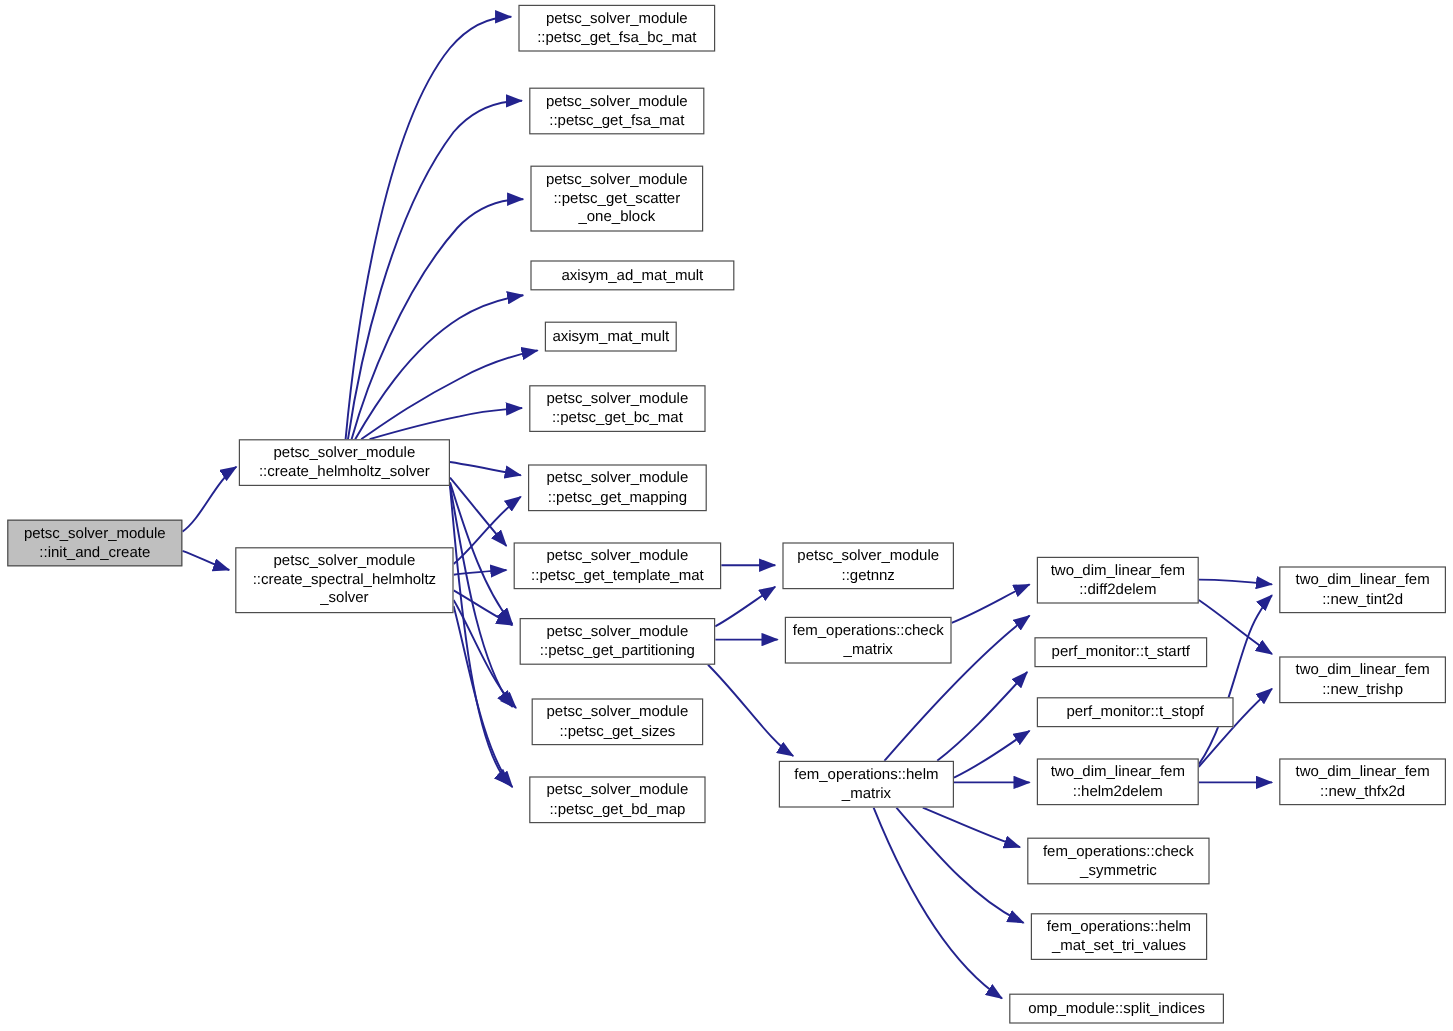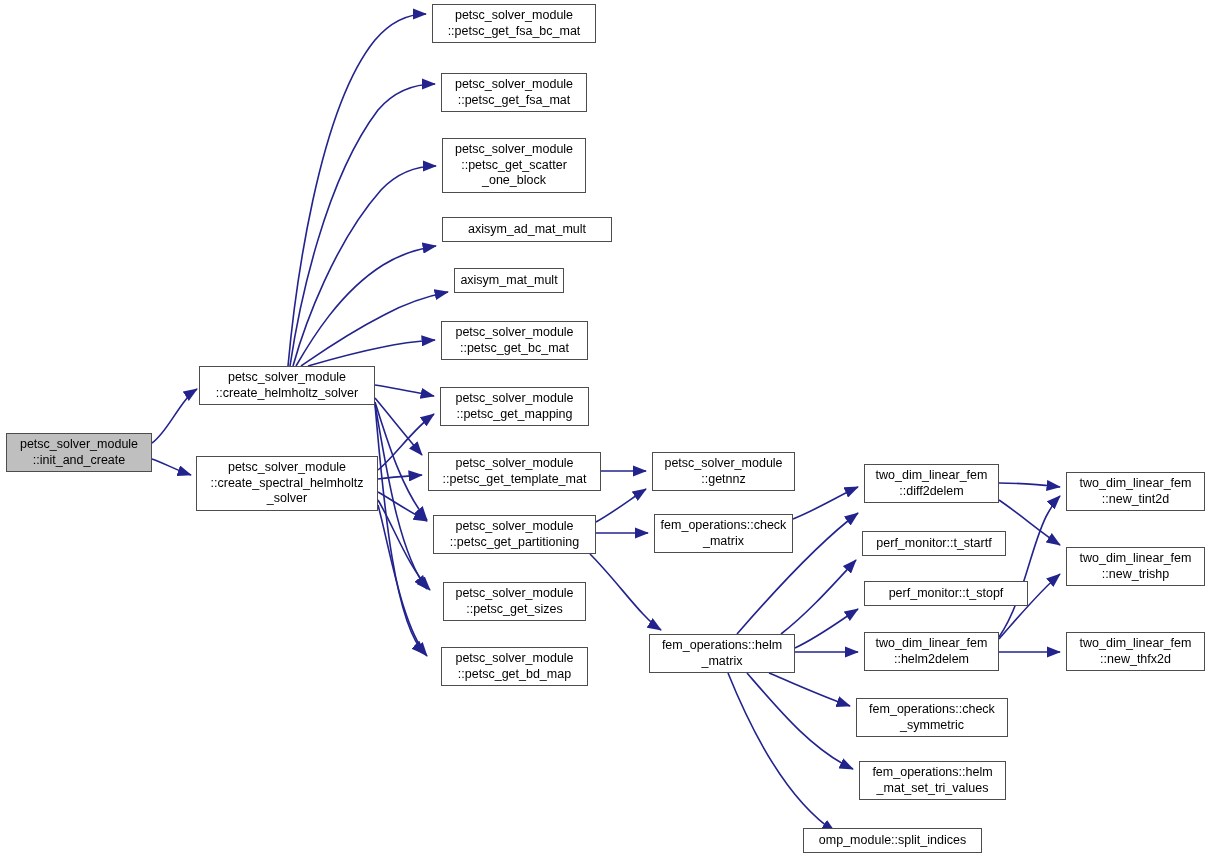--- a/index.html
+++ b/index.html
@@ -134,21 +134,21 @@
       <div class="node" style="left: 864px; top: 464px; width: 135px; height: 39px;"><span class="label">two_dim_linear_fem
 ::diff2delem</span></div>
       <div class="node" style="left: 862px; top: 531px; width: 144px; height: 25px; justify-content: center;"><span class="label">perf_monitor::t_startf</span></div>
       <div class="node" style="left: 864px; top: 581px; width: 164px; height: 25px;"><span class="label">perf_monitor::t_stopf</span></div>
       <div class="node" style="left: 864px; top: 632px; width: 135px; height: 39px;"><span class="label">two_dim_linear_fem
 ::helm2delem</span></div>
       <div class="node" style="left: 856px; top: 698px; width: 152px; height: 39px;"><span class="label">fem_operations::check
 _symmetric</span></div>
       <div class="node" style="left: 859px; top: 761px; width: 147px; height: 39px;"><span class="label">fem_operations::helm
 _mat_set_tri_values</span></div>
-      <div class="node" style="left: 803px; top: 828px; width: 179px; height: 25px;"><span class="label">omp_module::split_indices</span></div>
+      <div class="node" style="left: 841px; top: 828px; width: 179px; height: 25px;"><span class="label">omp_module::split_indices</span></div>
       <div class="node" style="left: 1066px; top: 472px; width: 139px; height: 39px;"><span class="label">two_dim_linear_fem
 ::new_tint2d</span></div>
       <div class="node" style="left: 1066px; top: 547px; width: 139px; height: 39px;"><span class="label">two_dim_linear_fem
 ::new_trishp</span></div>
       <div class="node" style="left: 1066px; top: 632px; width: 139px; height: 39px;"><span class="label">two_dim_linear_fem
 ::new_thfx2d</span></div>
     </div>
 </div>
 
 </body></html>

